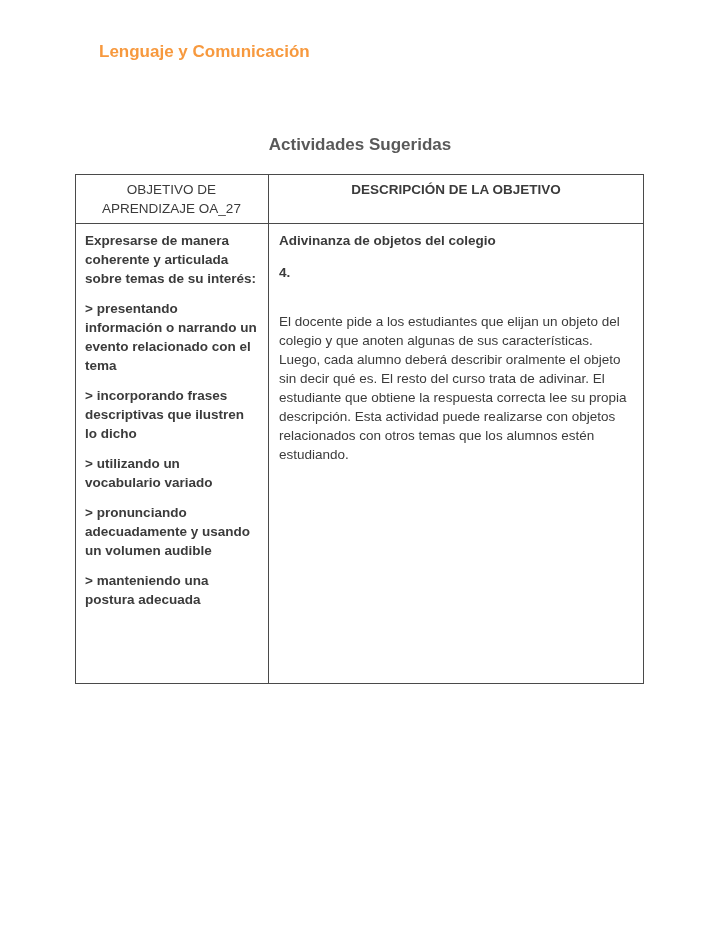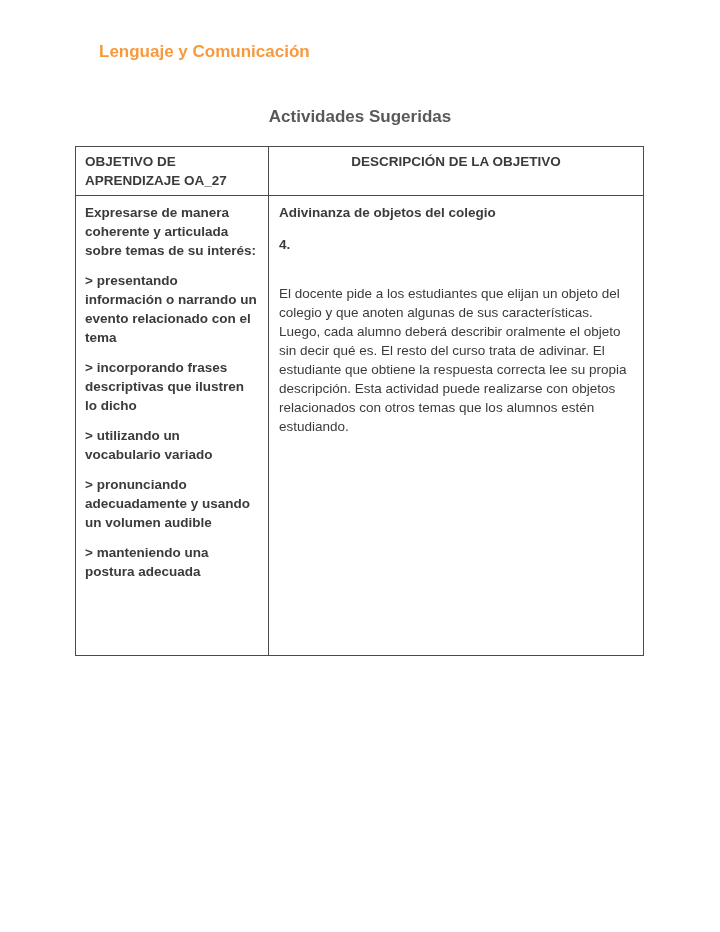--- a/index.html
+++ b/index.html
@@ -20,21 +20,21 @@
     justify-content: space-between;
     margin: 40px 99px 0 99px;
     font-size: 17px;
     font-weight: bold;
     line-height: 23px;
   }
   .header-right { text-align: right; }
   .orange { color: #F7993E; }
   .grade-line { color: #1f1f1f; }
   .doc-title {
-    margin-top: 44px;
+    margin-top: 72px;
     text-align: center;
     font-size: 17px;
     font-weight: bold;
     color: #595959;
   }
   table.activity-table {
     border-collapse: collapse;
     table-layout: fixed;
     width: 568px;
     margin: 19px 0 0 75px;
@@ -43,22 +43,22 @@
   table.activity-table th,
   table.activity-table td {
     border: 1px solid #4a4a4a;
     vertical-align: top;
     font-size: 13.5px;
     line-height: 19px;
   }
   .col-obj { width: 193px; }
   .col-desc { width: 375px; }
   th.obj-header {
-    text-align: left;
-    font-weight: bold;
+    text-align: center;
+    font-weight: normal;
     padding: 5px 10px 5px 9px;
     height: 49px;
   }
   th.desc-header {
     text-align: center;
     font-weight: bold;
     padding: 5px 10px;
     height: 49px;
   }
   td.obj-cell {

